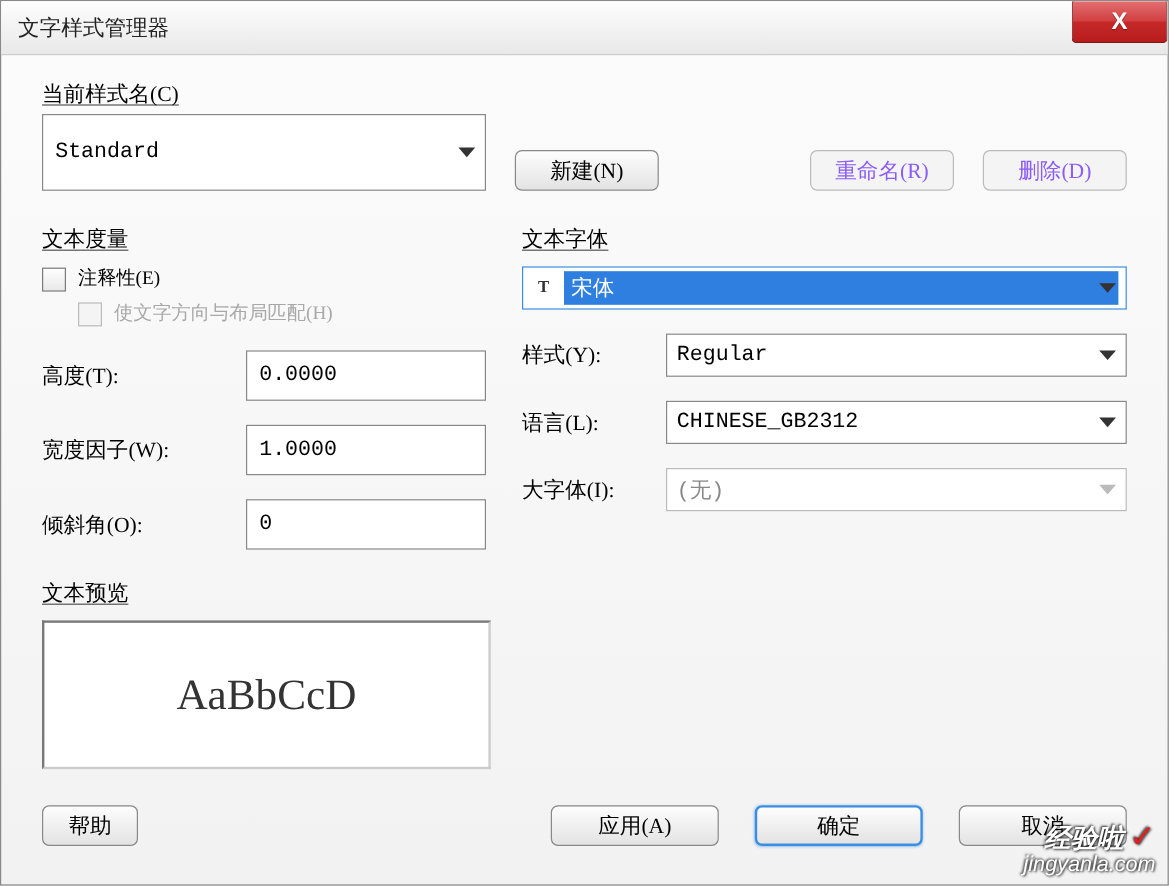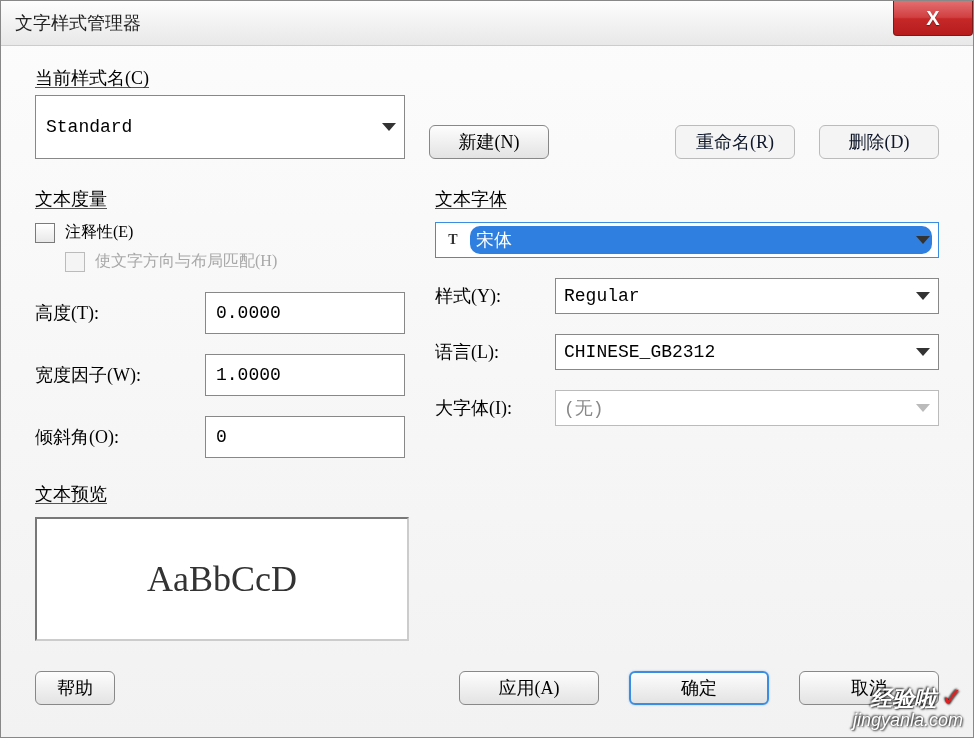--- a/index.html
+++ b/index.html
@@ -103,21 +103,21 @@
   background: linear-gradient(to bottom, #fdfdfd 0%, #e3e3e3 100%);
   padding: 0 16px;
   display: flex;
   align-items: center;
   justify-content: center;
   font-size: 18px;
   min-width: 120px;
   box-sizing: border-box;
 }
 .btn.disabled {
-  color: #0f172a;
+  color: #8b5cf6;
   border-color: #bbb;
   background: #f4f4f4;
 }
 .btn.default {
   border: 2px solid #3a8de0;
   box-shadow: 0 0 2px rgba(58,141,224,0.5);
 }
 .mid {
   display: flex;
   gap: 30px;
@@ -216,21 +216,20 @@
 .sel-highlight {
   background: #2f7fe0;
   color: #fff;
   padding: 2px 6px;
   font-family: "SimSun","宋体",serif;
   font-size: 18px;
   flex: 1;
   height: 24px;
   display: flex;
   align-items: center;
-  border-radius: 10px;
 }
 .font-name-sel .arrow {
   position: absolute;
   right: 8px;
   top: 50%;
   transform: translateY(-50%);
   width: 0; height: 0;
   border-left: 7px solid transparent;
   border-right: 7px solid transparent;
   border-top: 8px solid #333;

